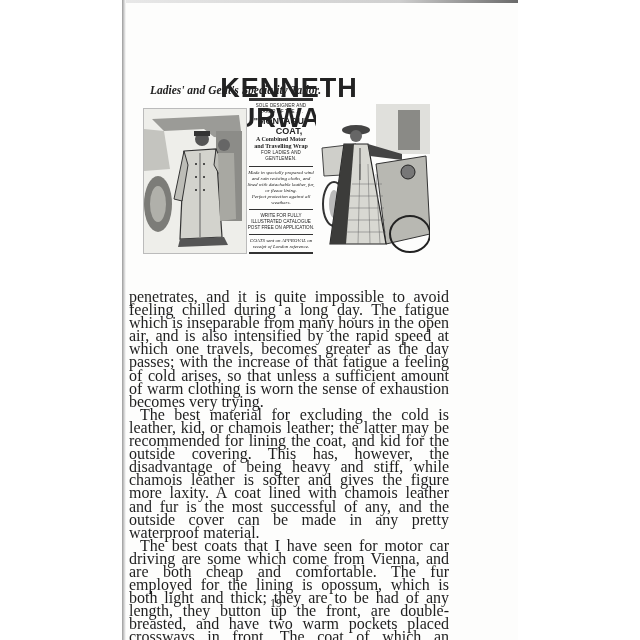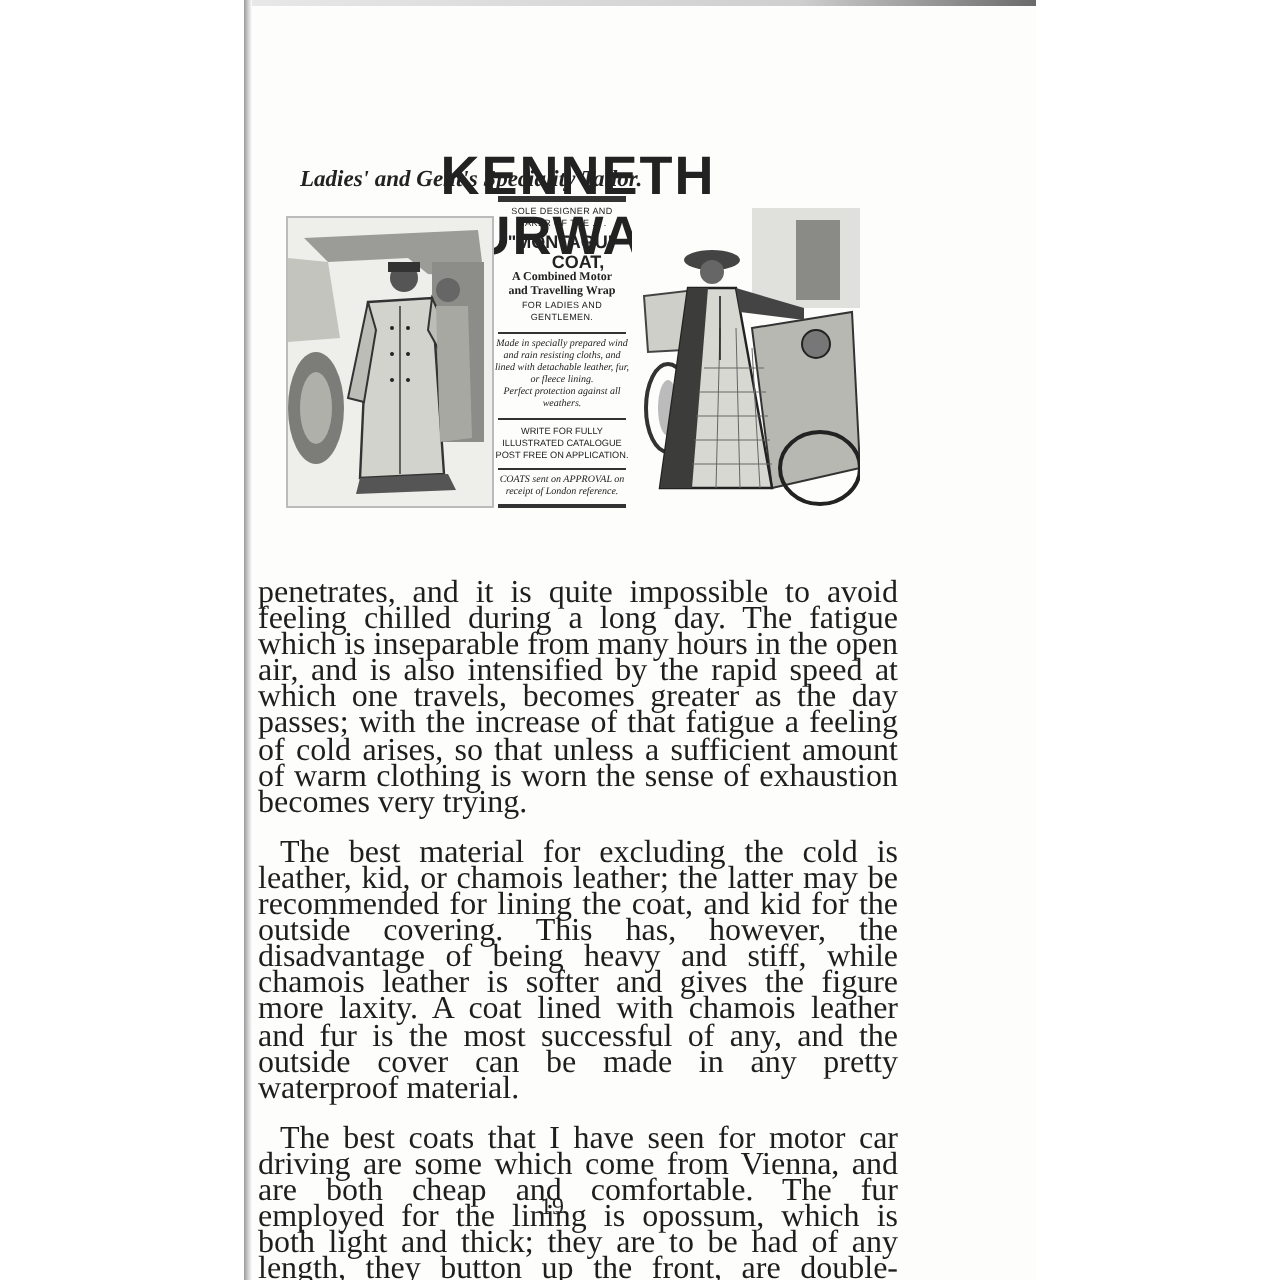--- a/index.html
+++ b/index.html
@@ -20,21 +20,21 @@
   .rule-thin { height:1px; background:#333; margin:3px 2px; }
   .cp-small { font-family:"Liberation Sans", sans-serif; font-size:4.5px; letter-spacing:0.2px; }
   .cp-montagu { font-family:"Liberation Sans", sans-serif; font-weight:bold; font-size:9px; line-height:10px; }
   .cp-coat { font-family:"Liberation Sans", sans-serif; font-weight:bold; font-size:9px; line-height:10px;margin-left:16px; }
   .cp-combined { font-family:"Liberation Serif", serif; font-weight:bold; font-size:6px; line-height:7px; }
   .cp-italic { font-style:italic; font-size:5px; line-height:6px; }
   .cp-caps { font-family:"Liberation Sans", sans-serif; font-size:4.6px; line-height:6px; }
 
   .body-text { position:absolute; left:129px; top:290px; width:320px; font-family:"Liberation Serif", serif; font-size:16px; line-height:13.1px; color:#1e1e1e; text-align:justify; }
   .body-text p { margin:0; text-indent:0; }
-  .body-text p.indent { text-indent:11px;margin-top:12px; }
+  .body-text p.indent { text-indent:11px; }
   .page-number { position:absolute; left:270px; top:596px; width:40px; text-align:left; font-family:Liberation Serif, serif; font-size:12px; color:#222; }
 </style>
 </head>
 <body>
 
 <div class="page"></div>
 <div class="topshade"></div>
 <div class="binding"></div>
 
 <div class="ad-title">KENNETH DURWARD</div>

